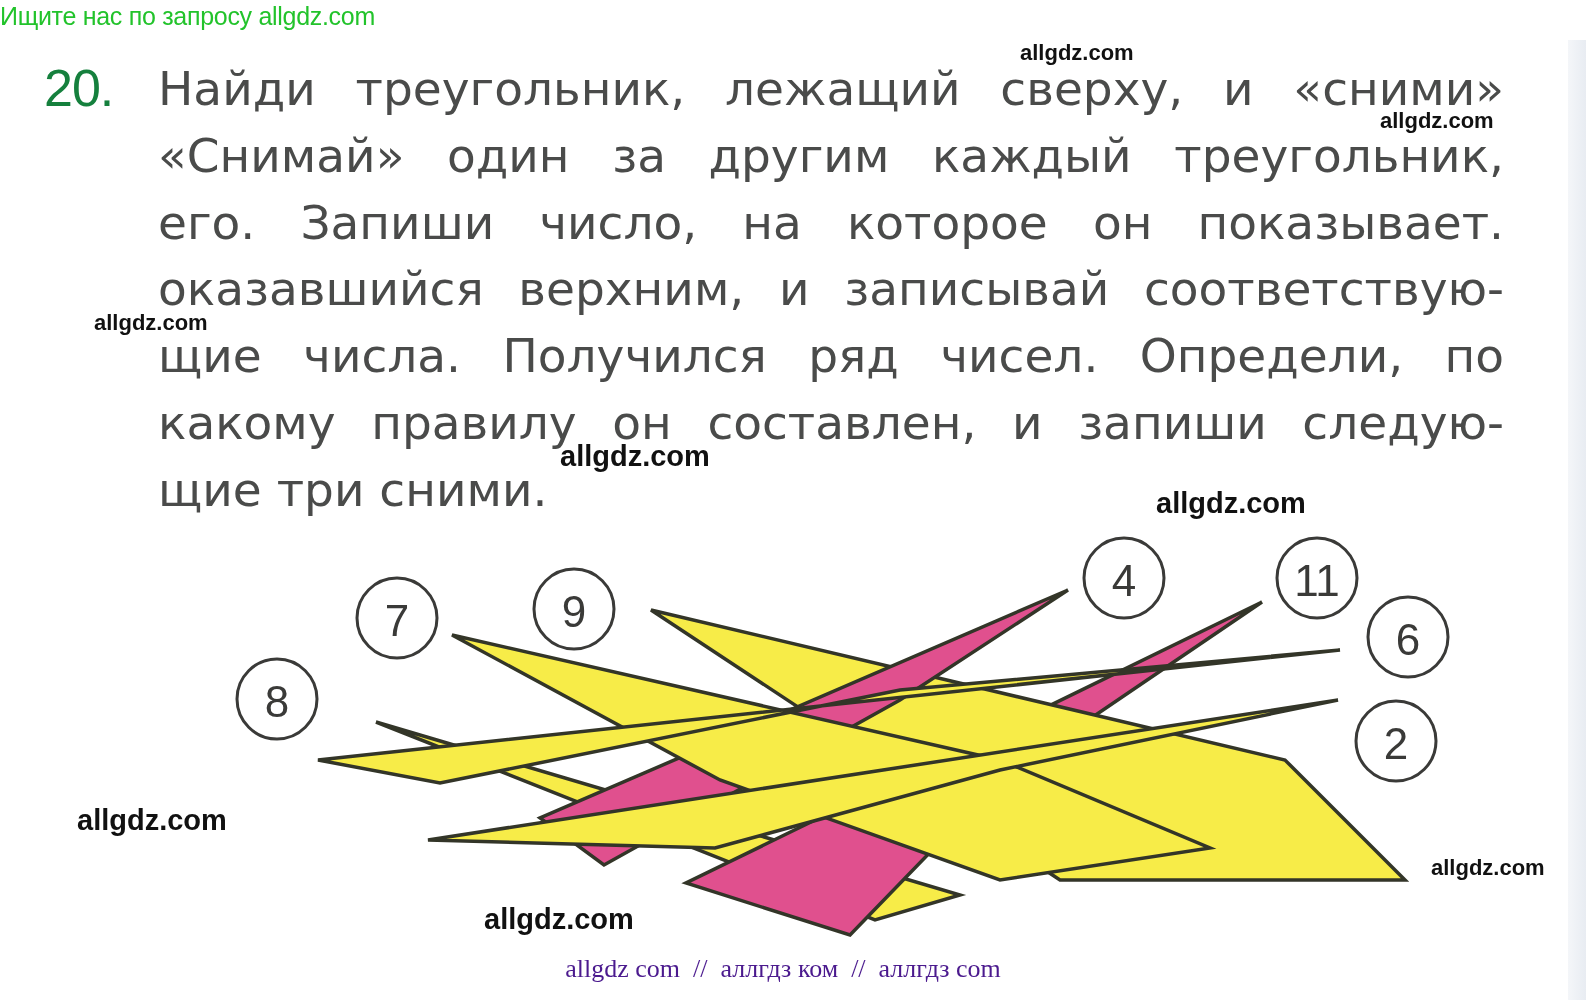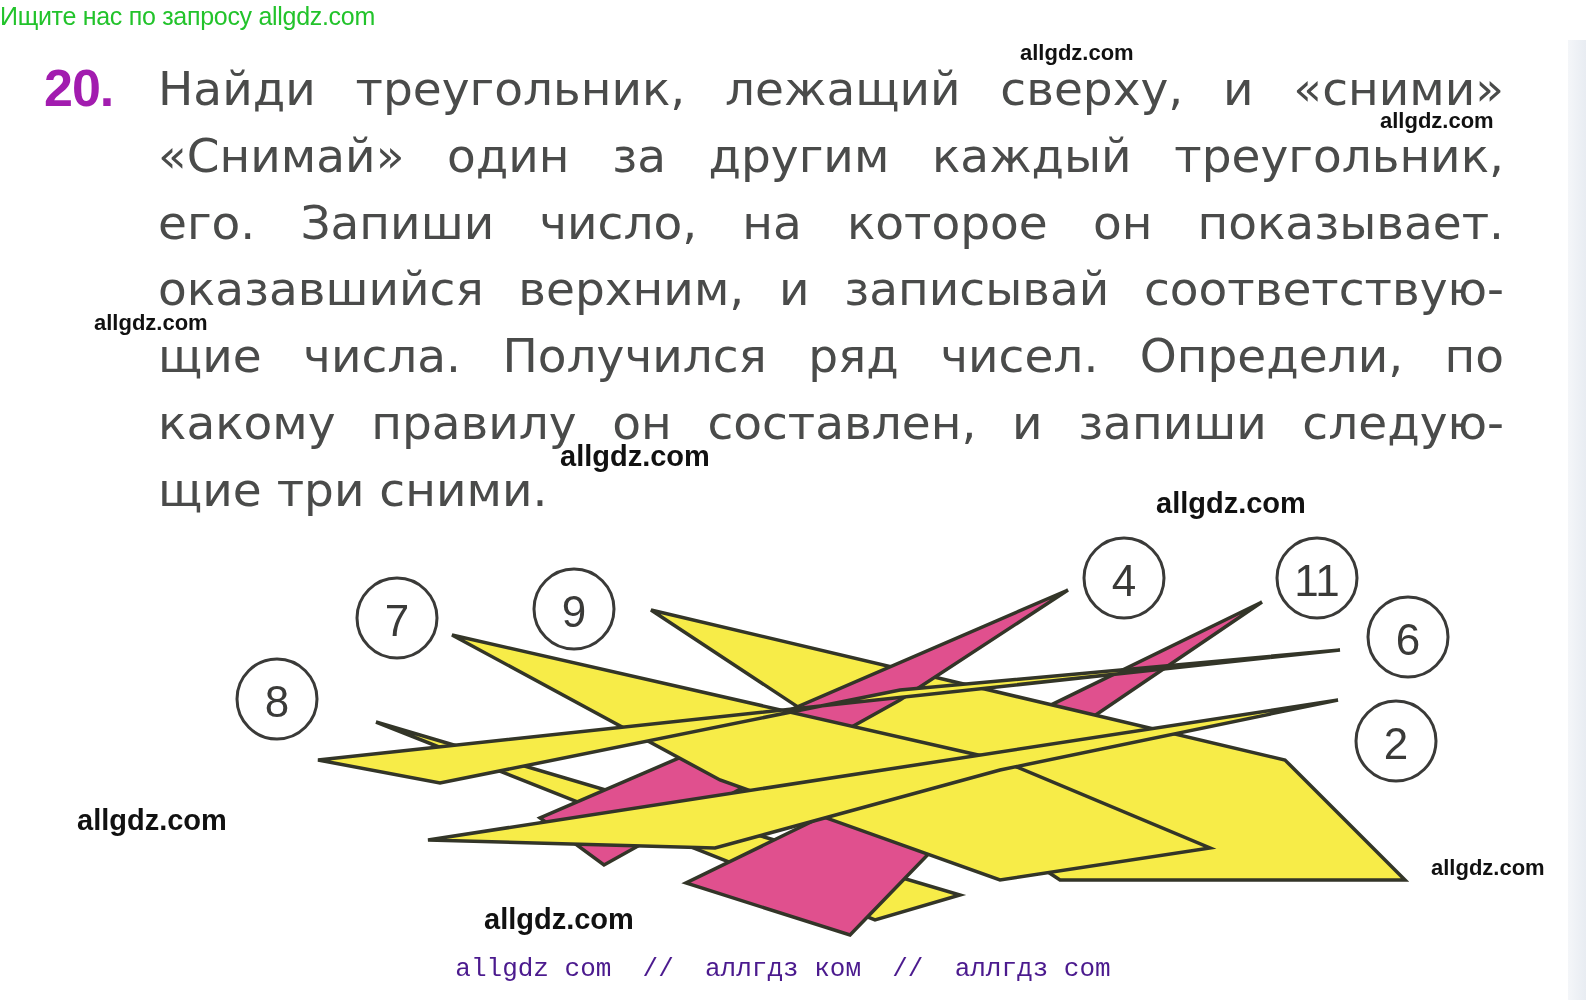--- a/index.html
+++ b/index.html
@@ -14,42 +14,42 @@
       position: absolute; left: 1568px; top: 40px; width: 18px; height: 960px;
       background: linear-gradient(to right, #f4f6f9, #e8ecf2);
     }
     .banner {
       position: absolute; top: 2px; left: 0; width: 1566px; text-align: left;
       font-family: "Liberation Sans", sans-serif; font-size: 25px; color: #22c32b;
       letter-spacing: -0.3px;
     }
     .task-num {
       position: absolute; left: 44px; top: 58px;
-      font-family: "Liberation Sans", sans-serif; font-weight: bold;
-      font-size: 52px; color: #a21caf; letter-spacing: -1px;
+      font-family: "Liberation Sans", sans-serif; font-weight: normal;
+      font-size: 52px; color: #15803d; letter-spacing: -1px;
     }
     .task-text {
       position: absolute; left: 142px; top: 56px; width: 1362px;
       font-family: "DejaVu Sans", sans-serif; font-size: 47px; color: #4a4b4a;
     }
     .task-line {
       height: 66.8px; line-height: 66.8px;
       white-space: nowrap;
       text-align: justify; text-align-last: justify; margin-left: 16px;
     }
     .task-line.last { text-align-last: left; }
     .wm {
       position: absolute; font-family: "Liberation Sans", sans-serif;
       color: #111111; white-space: nowrap; font-weight: bold;
     }
     .wm-sm { font-size: 22px; }
     .wm-md { font-size: 29px; }
     .footer {
       position: absolute; top: 954px; left: 0; width: 1566px; text-align: center;
-      font-family: Liberation Mono, monospace; font-size: 26px; color: #4b1a8e;
+      font-family: Liberation Serif, serif; font-size: 26px; color: #4b1a8e;
       white-space: pre;
     }
     svg.diagram { position: absolute; left: 0; top: 0; }
     .num-circle circle { fill: #ffffff; stroke: #3a3a38; stroke-width: 3; }
     .num-circle text {
       font-family: "Liberation Sans", sans-serif; font-size: 44px; fill: #3a3a38;
       text-anchor: middle; dominant-baseline: central;
     }
     .tri-y { fill: #f7ec48; stroke: #333528; stroke-width: 3.5; stroke-linejoin: miter; }
     .tri-p { fill: #e0508e; stroke: #333528; stroke-width: 3.5; stroke-linejoin: miter; }

